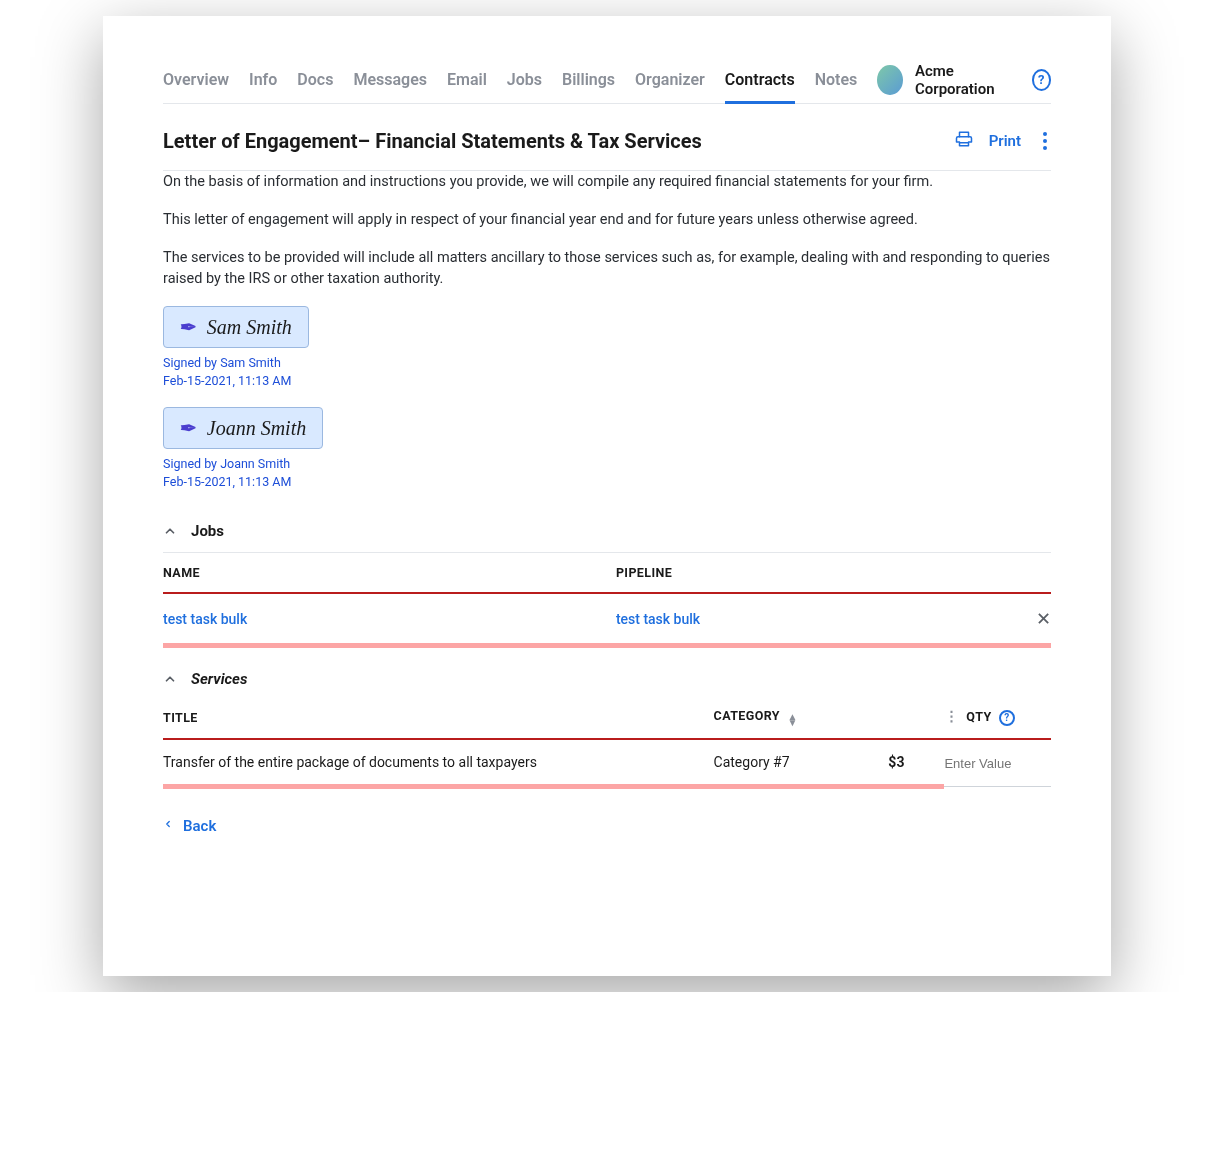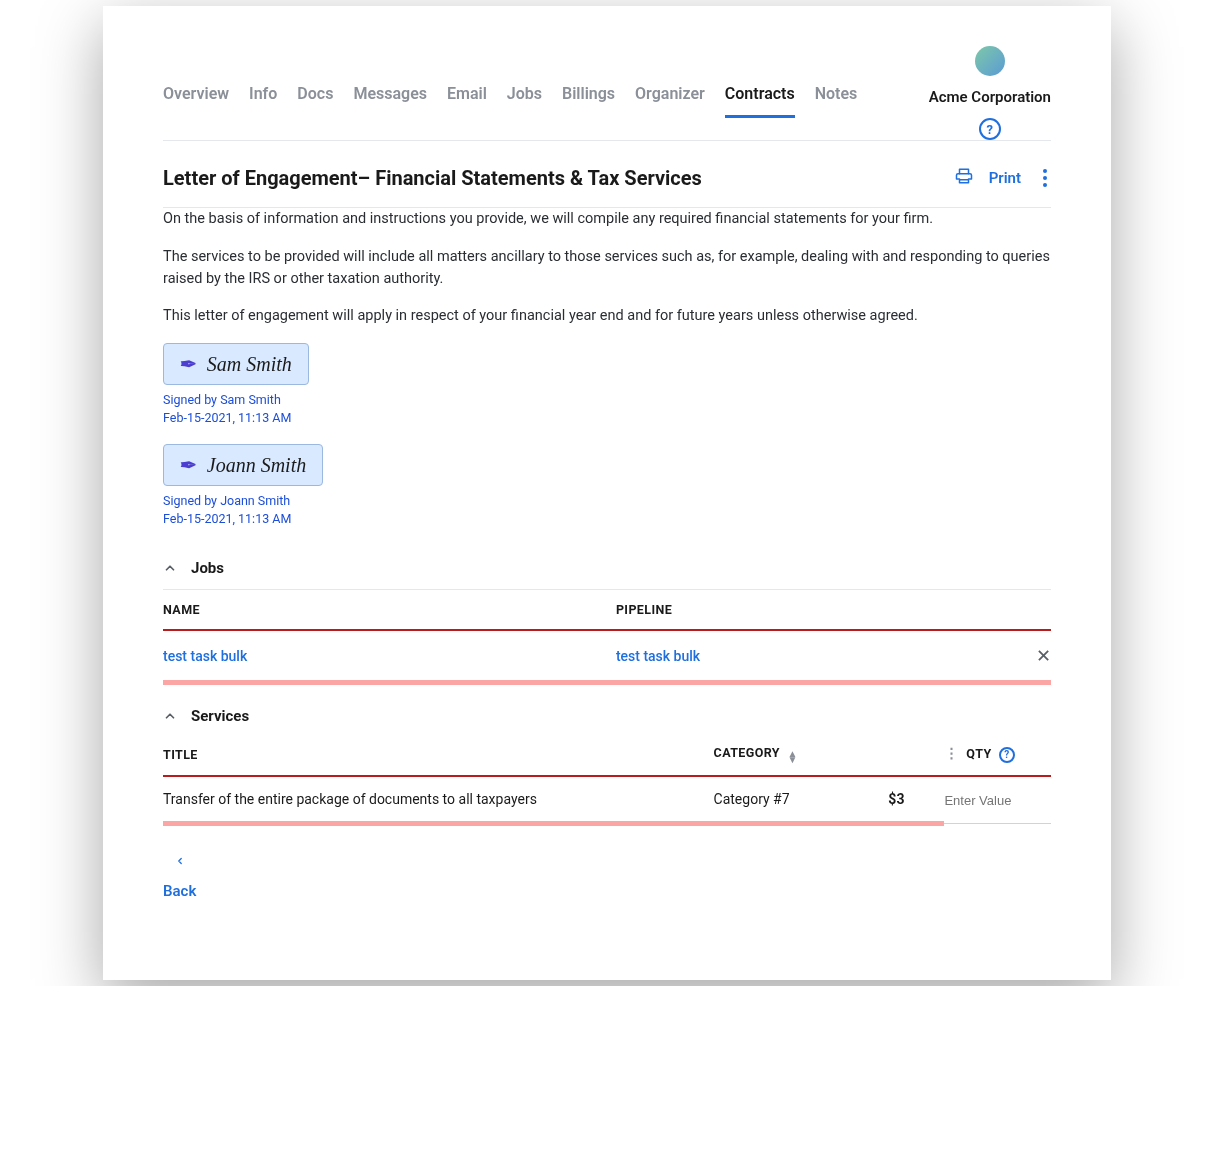--- a/index.html
+++ b/index.html
@@ -3,21 +3,21 @@
 <meta charset="utf-8">
 <style>
   * { box-sizing: border-box; margin: 0; padding: 0; }
   body {
     font-family: -apple-system, BlinkMacSystemFont, "Segoe UI", Roboto, Helvetica, Arial, sans-serif;
     background: #fff;
     color: #1a1a1a;
   }
   .page-wrap {
     width: 1008px;
-    margin: 6px auto;
+    margin: 16px auto;
     background: #fff;
     padding: 40px 60px 80px 60px;
     box-shadow: 0 20px 60px rgba(0,0,0,0.35);
     min-height: 960px;
   }
   
   .tabs {
     display: flex;
     align-items: center;
     border-bottom: 1px solid #e4e7eb;
@@ -40,21 +40,20 @@
     position: absolute;
     left: 0; right: 0; bottom: -1px;
     height: 3px;
     background: #1f6fde;
   }
   .tabs-right {
     margin-left: auto;
     display: flex;
     align-items: center;
     gap: 12px;
-    flex-direction: column;
   }
   .avatar {
     width: 30px; height: 30px; border-radius: 50%;
     background: linear-gradient(135deg,#7ec8a9,#5a9bd4);
     display: inline-block;
   }
   .company-name { font-size: 15px; font-weight: 600; color: #1a1a1a; }
   .help-circle {
     width: 22px; height: 22px; border: 2px solid #1f6fde; border-radius: 50%;
     display: inline-flex; align-items: center; justify-content: center;
@@ -122,21 +121,20 @@
     font-size: 13px; color: #8a8f98; width: 90px; outline: none;
     background: transparent;
   }
   .qty-cell { border-bottom: 1px solid #cfd4da !important; }
   .price { font-weight: 700; text-align: right; padding-right: 40px !important; }
   
   .back-link {
     display: inline-flex; align-items: center; gap: 10px;
     color: #1f6fde; font-size: 15px; font-weight: 600; cursor: pointer;
     margin-top: 28px;
-    flex-direction: column;
   }
   .drag-dots { color:#8a8f98; font-size:14px; margin-right:4px; }
 </style>
 </head>
 <body>
 
 <div class="page-wrap">
 
   
   <div class="tabs">
@@ -176,22 +174,22 @@
         <span></span>
           <span></span>
           <span></span>
       </div>
     </div>
   </div>
 
   
   <div class="terms">
     <p>On the basis of information and instructions you provide, we will compile any required financial statements for your firm.</p>
+    <p>This letter of engagement will apply in respect of your financial year end and for future years unless otherwise agreed.</p>
     <p>The services to be provided will include all matters ancillary to those services such as, for example, dealing with and responding to queries raised by the IRS or other taxation authority.</p>
-    <p>This letter of engagement will apply in respect of your financial year end and for future years unless otherwise agreed.</p>
   </div>
 
   
   <div class="sig-block">
     <div class="sig-box">
       <span class="sig-mark">✒︎</span>
       <span>Sam Smith</span>
     </div>
     <div class="sig-meta">
       <div>Signed by Sam Smith</div>
@@ -229,21 +227,21 @@
     <tbody>
       <tr>
         <td><span class="link">test task bulk</span></td>
         <td><span class="link">test task bulk</span></td>
         <td class="row-actions"><span class="x-icon">✕</span></td>
       </tr>
     </tbody>
   </table>
 
   
-  <div class="collapse-header" style="border-bottom:none; padding-bottom:8px; margin-top:8px;">
+  <div class="collapse-header" style="border-bottom:none; padding-bottom:8px; margin-top:8px;font-style:italic;">
     <span class="chev">
       <svg width="14" height="14" viewBox="0 0 24 24" fill="none" stroke="#5a5f66" stroke-width="3" stroke-linecap="round" stroke-linejoin="round">
           <polyline points="18 15 12 9 6 15"></polyline>
         </svg>
     </span>
     <span>Services</span>
   </div>
   <table class="data">
     <thead>
       <tr>

